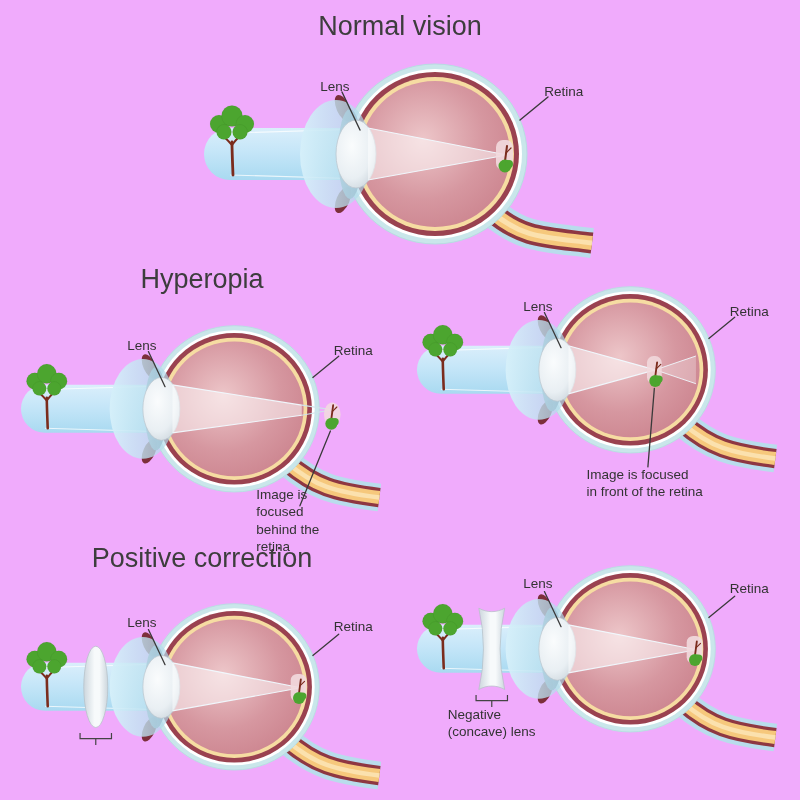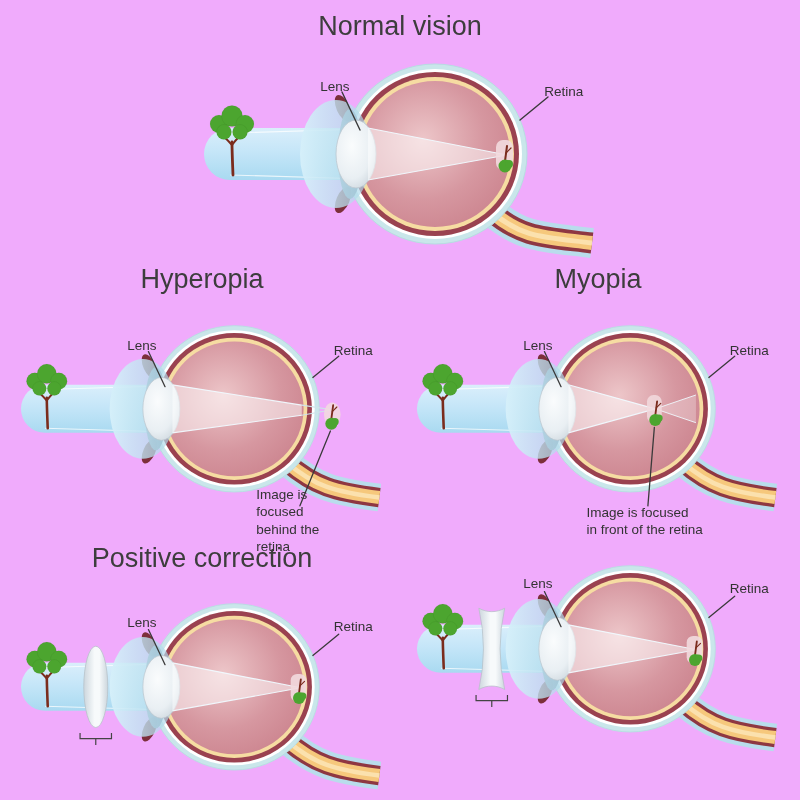--- a/index.html
+++ b/index.html
@@ -204,21 +204,20 @@
               <line x1="316" y1="225" x2="349" y2="144"></line>
             </g>
           </svg>
         <div class="lbl lens-lbl">Lens</div>
         <div class="lbl retina-lbl">Retina</div>
         <div class="lbl note note-h">Image is focused
 behind the retina</div>
       </div>
     </section>
     <section class="panel">
-      <h2 class="title">Myopia</h2>
       <div class="fig fig-md">
         <svg id="fig2" viewBox="0 0 420 260">
             <defs>
               <radialGradient id="fig2-eye" cx="42%" cy="40%" r="75%">
                 <stop offset="0" stop-color="#edc6c9"></stop>
                 <stop offset="0.55" stop-color="#d697a0"></stop>
                 <stop offset="1" stop-color="#c97f8a"></stop>
               </radialGradient>
               <radialGradient id="fig2-len" cx="40%" cy="38%" r="80%">
                 <stop offset="0" stop-color="#fafcfd"></stop>
@@ -478,17 +477,19 @@
               <path d="M 81 76 C 90 81 100 81 109 76 Q 99 120 109 164 C 100 159 90 159 81 164 Q 91 120 81 76 Z" fill="url(#fig4-gls)" stroke="#b6c0c8" stroke-width="0.8"></path>
               <path d="M78 170 v6 h34 v-6 M95 176 v7" stroke="#444444" stroke-width="1.3" fill="none"></path>
             </g>
             <g stroke="#3a3a3a" stroke-width="1.4" stroke-linecap="round">
               <line x1="152" y1="58" x2="170" y2="96"></line>
               <line x1="358" y1="63" x2="330" y2="86"></line>
             </g>
           </svg>
         <div class="lbl lens-lbl">Lens</div>
         <div class="lbl retina-lbl">Retina</div>
+        <div class="lbl lens-type">Negative
+(concave) lens</div>
       </div>
     </section>
   </div>
 
 </div>
 
 </body></html>

